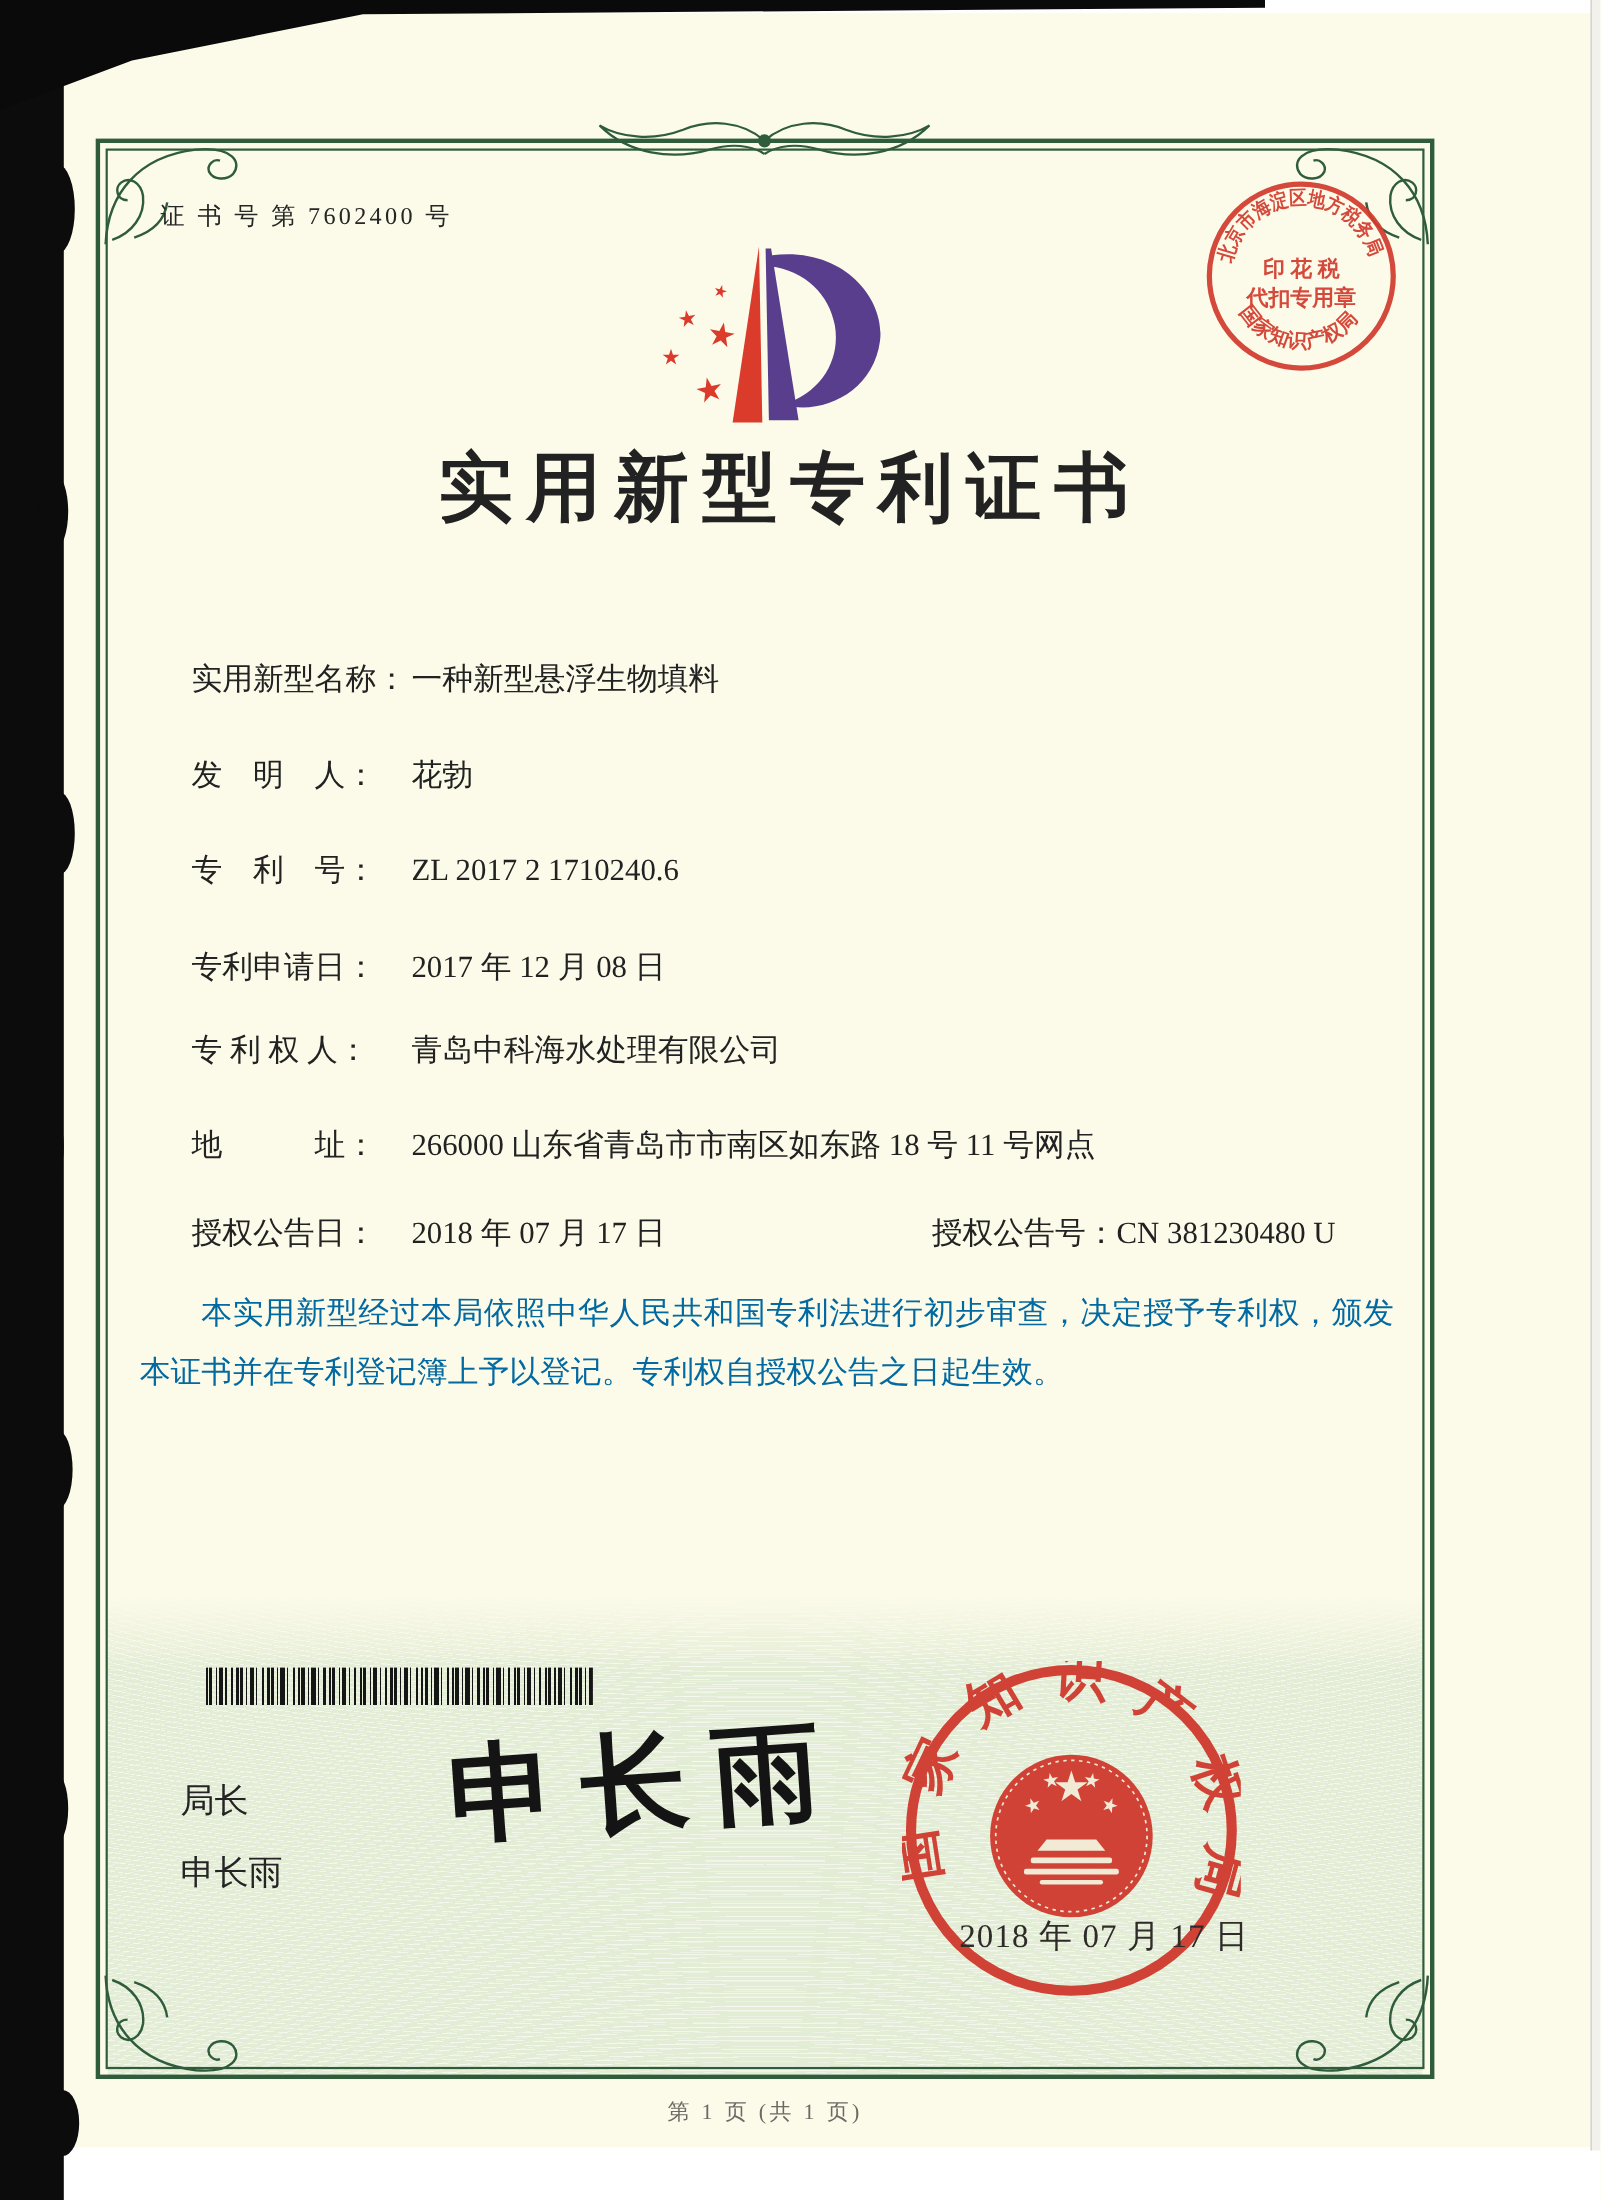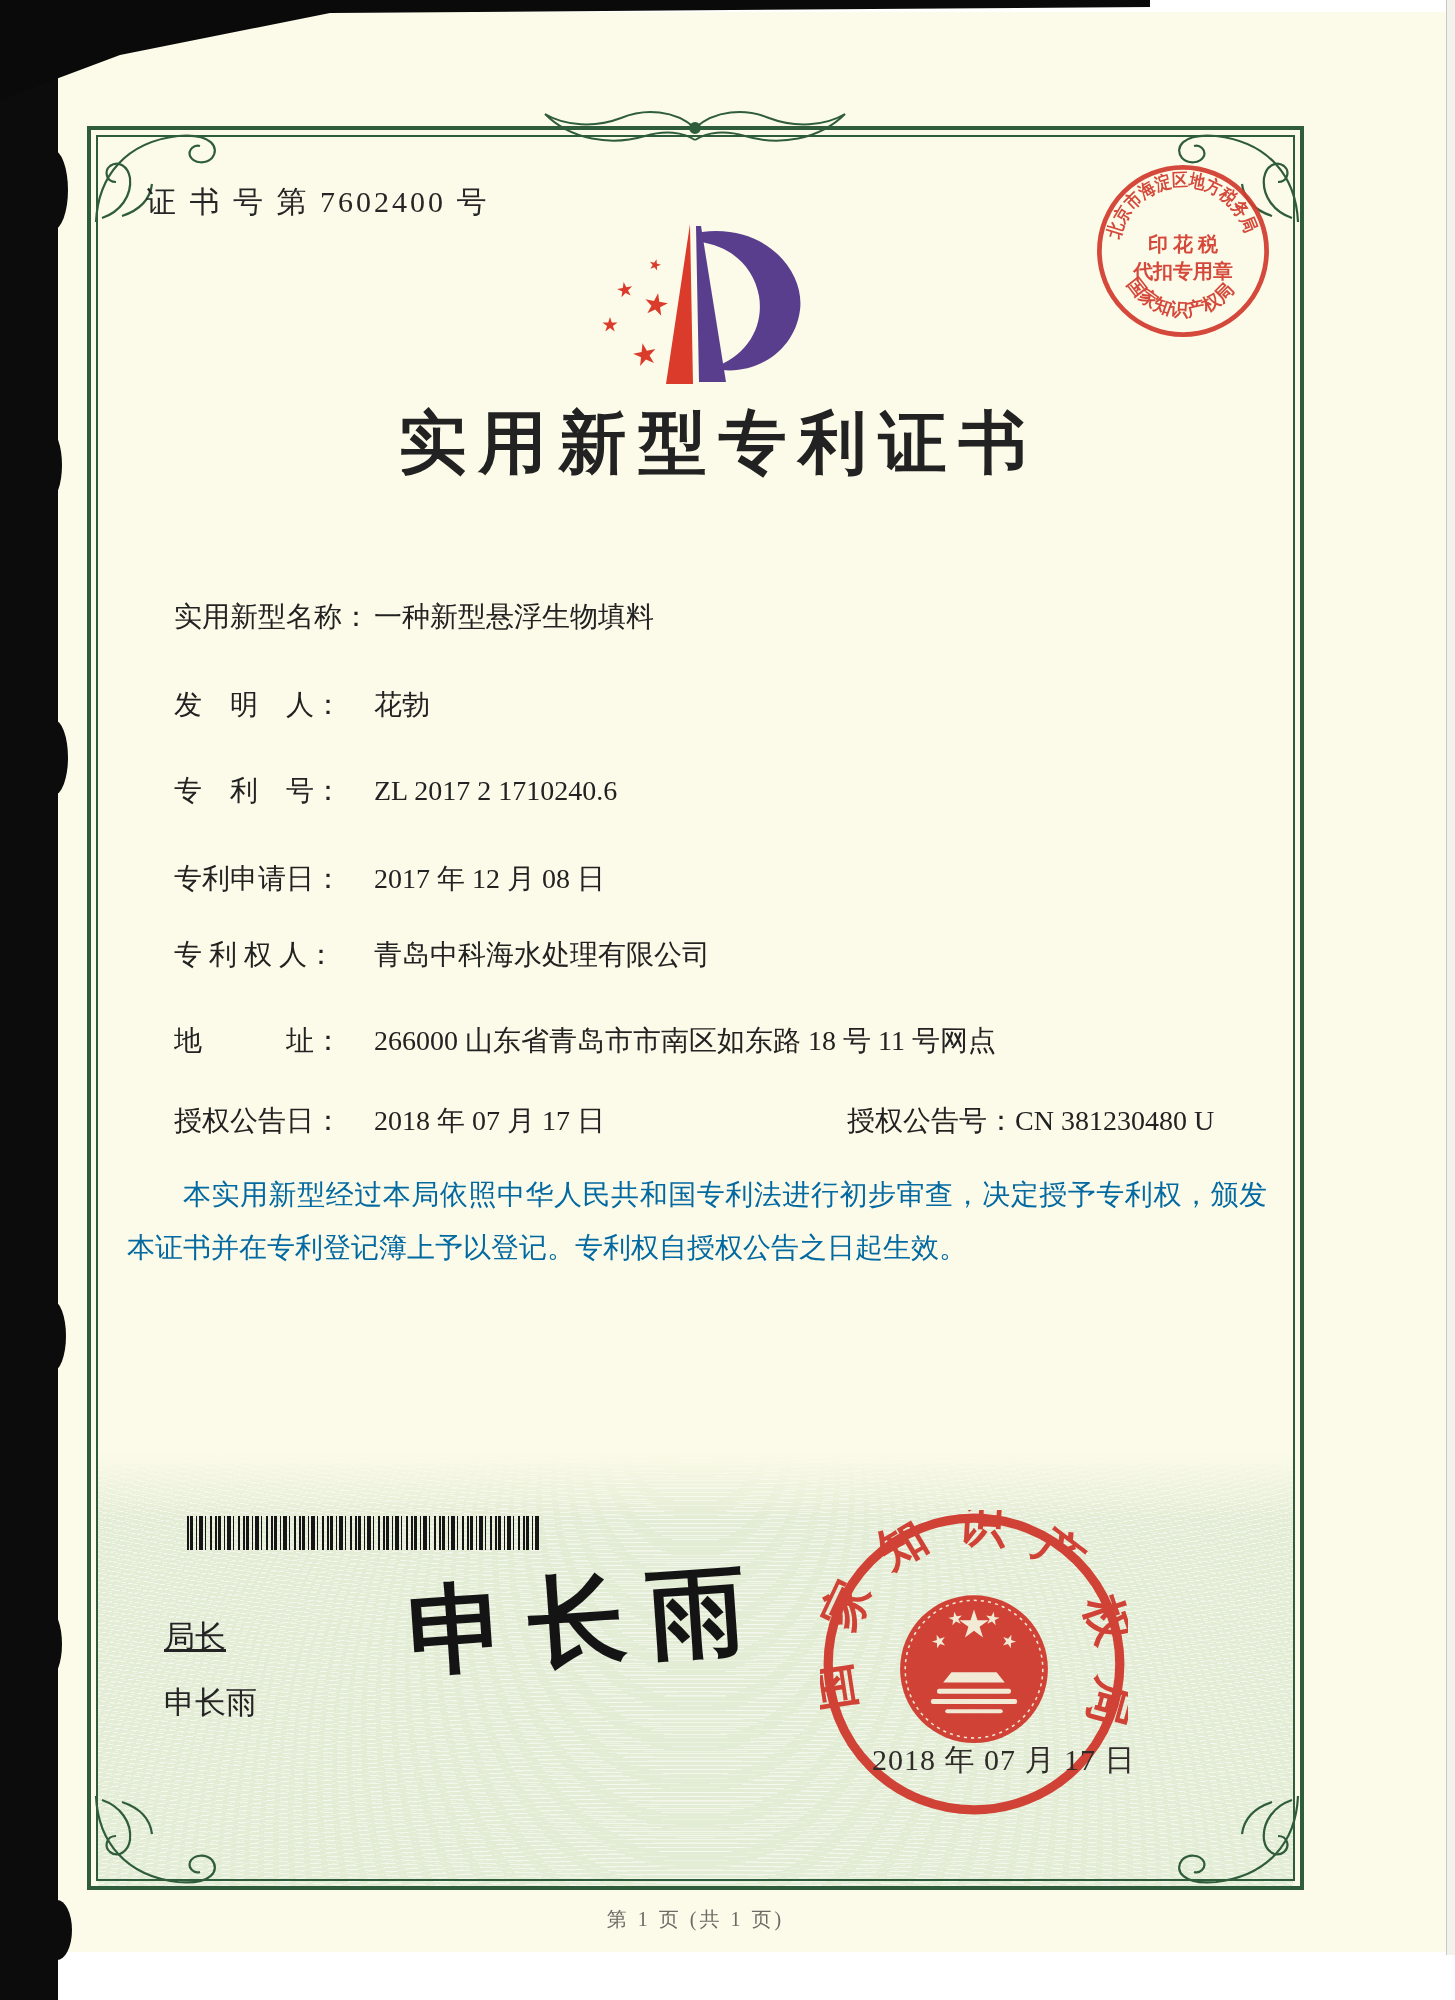--- a/index.html
+++ b/index.html
@@ -30,40 +30,40 @@
   }
   .green-zone::before { content:""; position:absolute; left:0; top:0; width:100%; height:70px;
     background:linear-gradient(#fcfbe9, rgba(252,251,233,0)); }
 
   
   .frame-outer { left:87px; top:126px; width:1217px; height:1764px; border:4px solid #2f5d3b; z-index:2; }
   .frame-inner { left:96px; top:135px; width:1199px; height:1746px; border:2px solid #2f5d3b; z-index:2; }
   .ornament { z-index:3; }
 
   
-  .cert-no { left:146px; top:182px; font-size:30px; letter-spacing:3px; z-index:4; color:#262626; }
+  .cert-no { left:146px; top:182px; font-size:22px; letter-spacing:3px; z-index:4; color:#262626; }
   .logo { left:562px; top:188px; z-index:4; }
   .tax-stamp { left:1088px; top:156px; z-index:5; opacity:.93; }
   .title { left:87px; top:398px; width:1167px; text-align:center; font-size:68px; font-weight:bold;
            letter-spacing:12px; color:#222; z-index:4;margin-left:48px; }
   .field { left:174px; font-size:28px; white-space:nowrap; z-index:4; color:#222; }
   .field .label { display:inline-block; min-width:200px; }
   .f0{top:598px} .f1{top:686px} .f2{top:772px} .f3{top:860px} .f4{top:936px} .f5{top:1022px} .f6{top:1102px}
   .grant-no { left:847px; top:1102px; font-size:28px; white-space:nowrap; z-index:4; color:#222; }
   .paras { left:127px; top:1168px; width:1140px; font-size:28px; line-height:53px;
            text-align:justify; z-index:4; color:#0369a1; }
   .paras p { text-indent:2em; }
 
   .barcode { left:187px; top:1516px; width:352px; height:34px; z-index:4;
     background:repeating-linear-gradient(90deg,
       #151515 0 2px, rgba(0,0,0,0) 2px 3px, #151515 3px 6px, rgba(0,0,0,0) 6px 9px,
       #151515 9px 10px, rgba(0,0,0,0) 10px 12px, #151515 12px 16px, rgba(0,0,0,0) 16px 18px,
       #151515 18px 19px, rgba(0,0,0,0) 19px 23px, #151515 23px 25px, rgba(0,0,0,0) 25px 28px); }
 
-  .signer-title { left:164px; top:1616px; font-size:31px; z-index:4; color:#242424;text-decoration:underline; }
+  .signer-title { left:164px; top:1616px; font-size:31px; z-index:4; color:#242424; }
   .signer-name  { left:164px; top:1682px; font-size:31px; z-index:4; color:#242424; }
   .signature { left:408px; top:1556px; font-size:98px; font-weight:bold; letter-spacing:22px;
                transform:rotate(-4deg); z-index:4; color:#141414; }
 
   .seal { left:820px; top:1510px; z-index:5; opacity:.92; }
   .seal-date { left:872px; top:1740px; font-size:30px; letter-spacing:1px; z-index:6; color:#2e2b28; white-space:nowrap; }
 
   .footer { left:87px; top:1906px; width:1217px; text-align:center; font-size:20px;
             letter-spacing:3px; color:#6b6b66; z-index:4; }
 </style>

